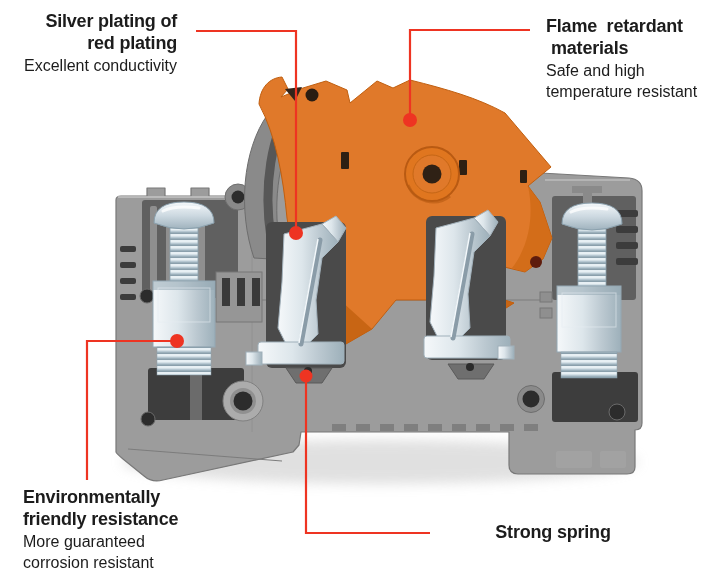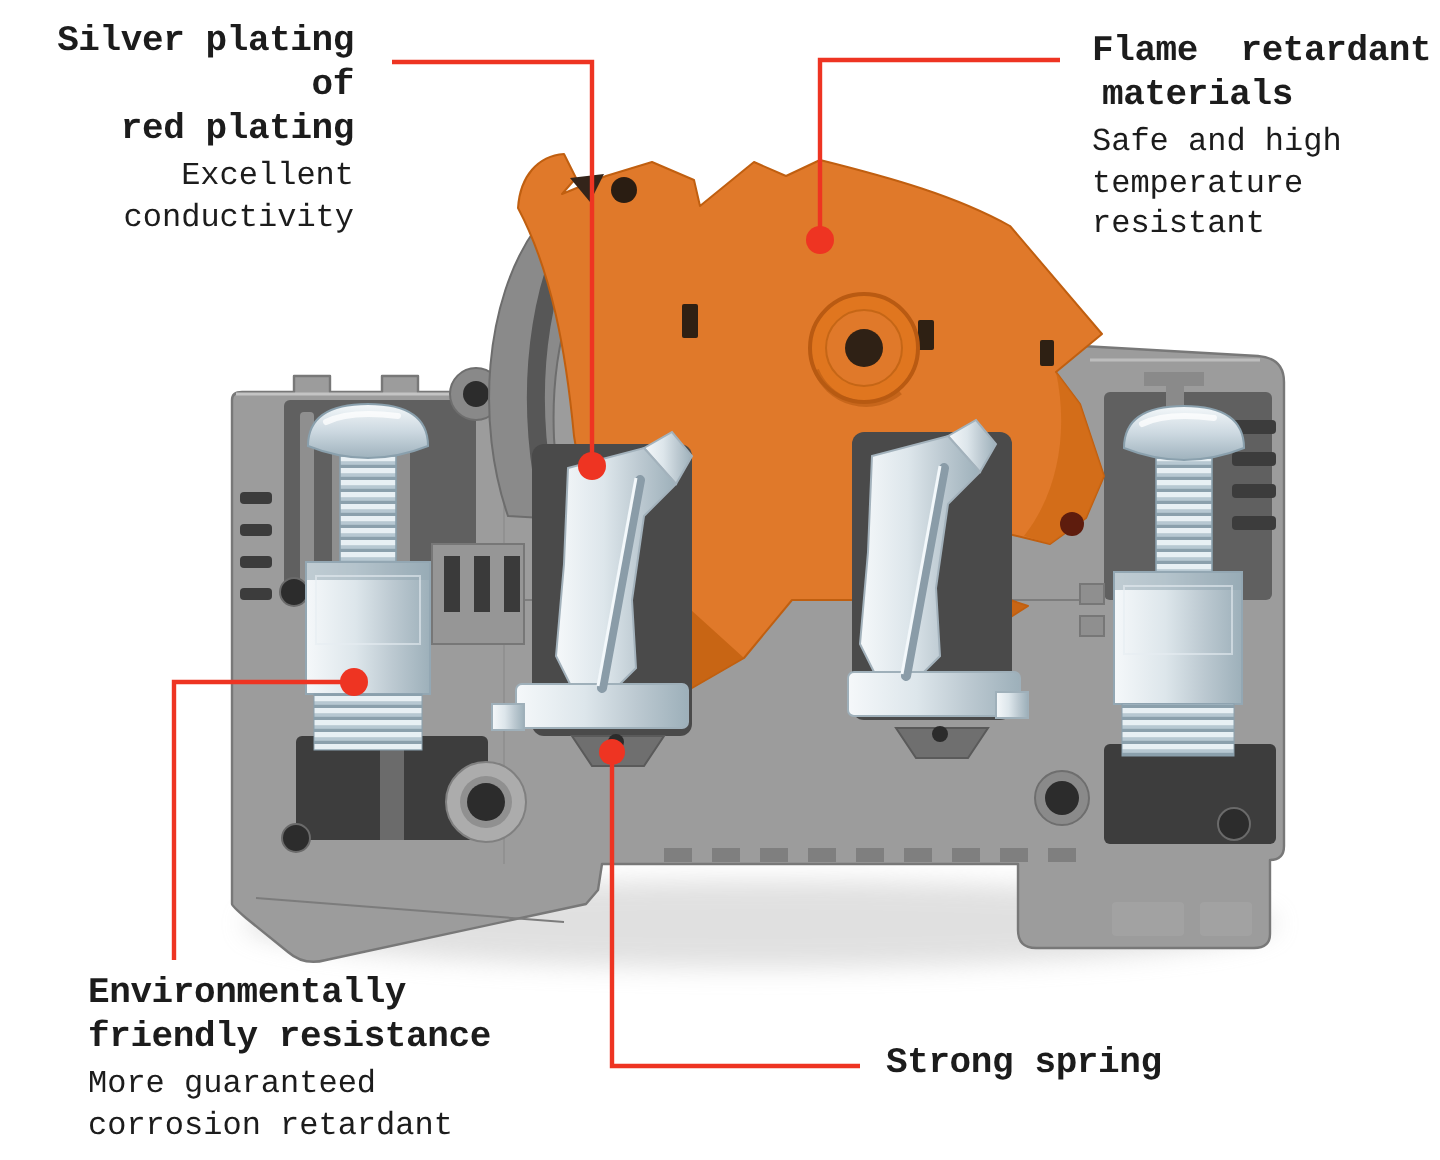--- a/index.html
+++ b/index.html
@@ -1,26 +1,26 @@
 <!DOCTYPE html>
 <html style="--background: #ffffff; --text: #1c1c1c; --callout: #ee3422; --body-gray: #9c9c9c; --cavity-dark: #4a4a4a; --lever-orange: #e0792a; --lever-orange-dark: #c2600f;"><head>
 <meta charset="utf-8">
 <style>
   html,body{margin:0;padding:0;}
   .stage{position:relative;width:720px;height:580px;background:var(--background,#fff);overflow:hidden;
          font-family:"Liberation Sans",sans-serif;color:var(--text,#1c1c1c);}
   .art{position:absolute;left:0;top:0;width:720px;height:580px;display:block;}
-  .anno{position:absolute;font-family:Liberation Mono, monospace;}
+  .anno{position:absolute;}
   .t{font-size:18px;font-weight:700;line-height:22px;letter-spacing:-0.2px;}
   .d{font-size:16px;line-height:20.5px;}
   .gap{margin-top:2px;}
   .anno-tl{left:0;top:10px;width:177px;text-align:right;}
   .anno-tr{left:546px;top:15px;width:180px;}
-  .anno-bl{left:44px;top:486px;width:230px;}
-  .anno-bc{left:443px;top:521px;width:220px;}
+  .anno-bl{left:23px;top:486px;width:230px;}
+  .anno-bc{left:443px;top:521px;width:220px;text-align:center;}
   .indent{margin-left:5px;}
   .pre{white-space:pre-wrap;}
   .cl{fill:none;stroke:var(--callout,#ee3222);stroke-width:2.2px;}
   .cd{fill:var(--callout,#ee3222);}
 </style>
 </head>
 <body>
 
 <div class="stage">
 
@@ -198,20 +198,20 @@
     <div class="t pre">Flame  retardant</div>
     <div class="t indent">materials</div>
     <div class="d gap">Safe and high</div>
     <div class="d">temperature resistant</div>
   </div>
 
   <div class="anno anno-bl">
     <div class="t">Environmentally</div>
     <div class="t">friendly resistance</div>
     <div class="d gap">More guaranteed</div>
-    <div class="d">corrosion retardant</div>
+    <div class="d">corrosion resistant</div>
   </div>
 
   <div class="anno anno-bc">
     <div class="t">Strong spring</div>
   </div>
 
 </div>
 
 </body></html>

